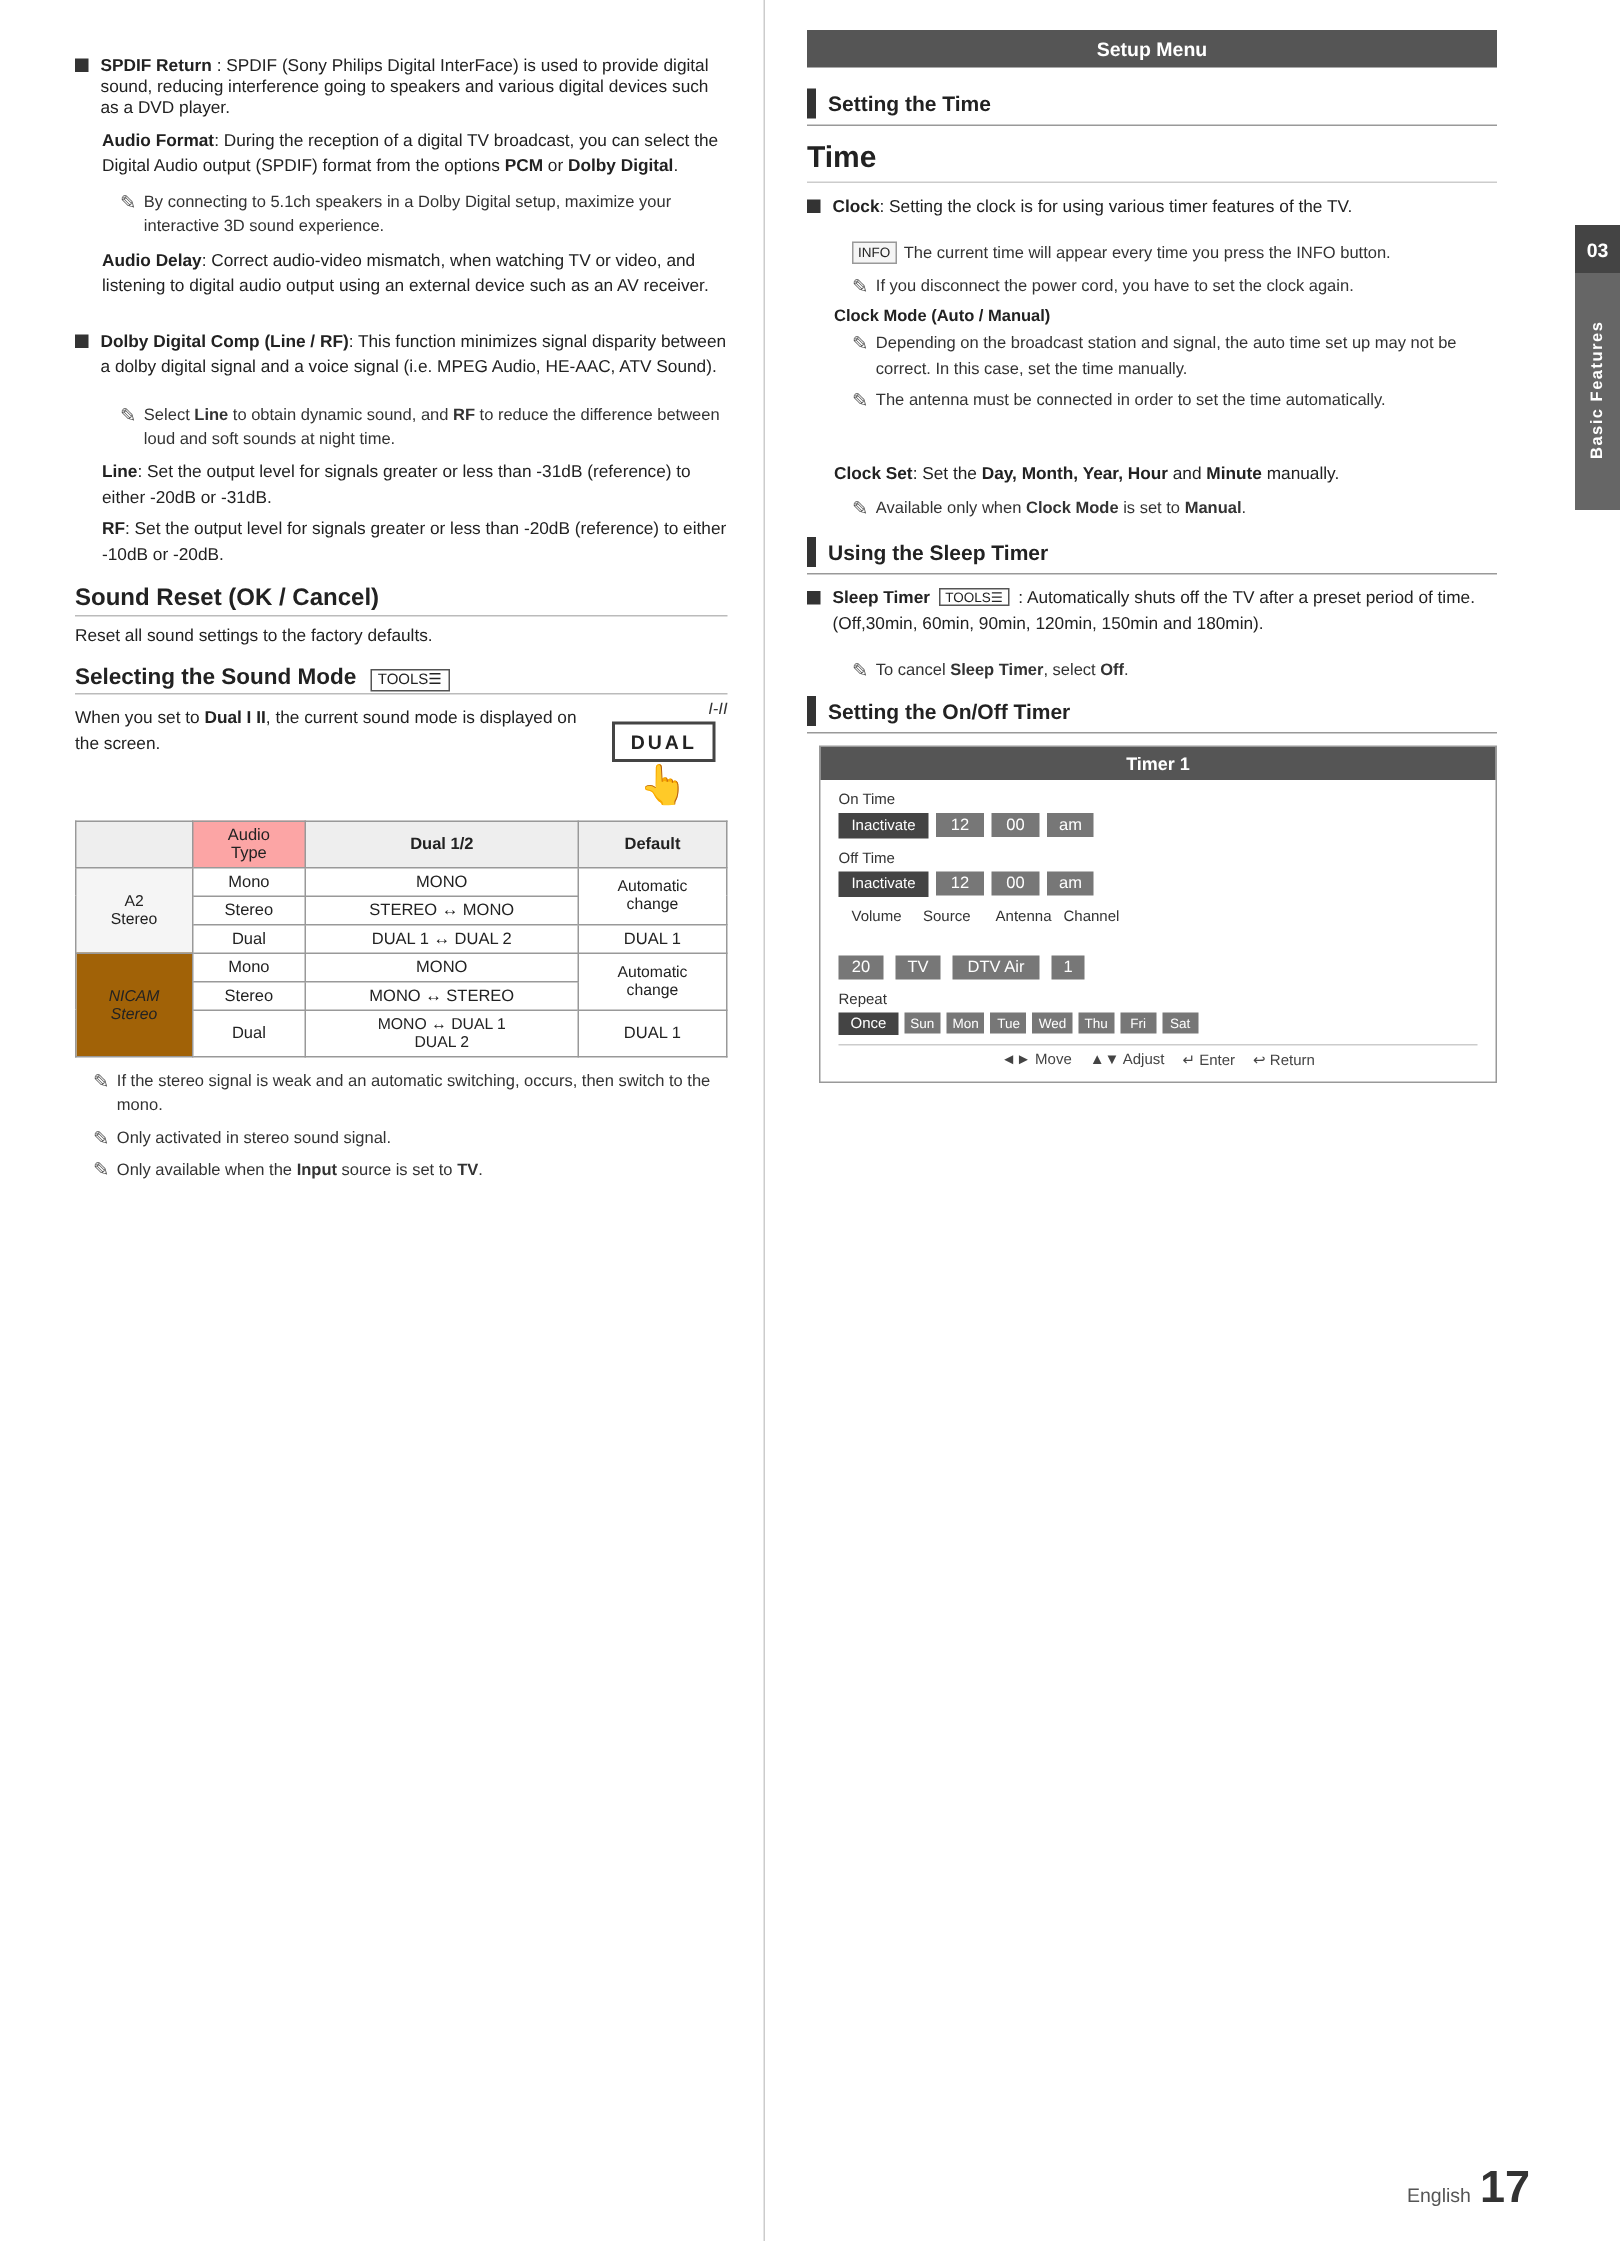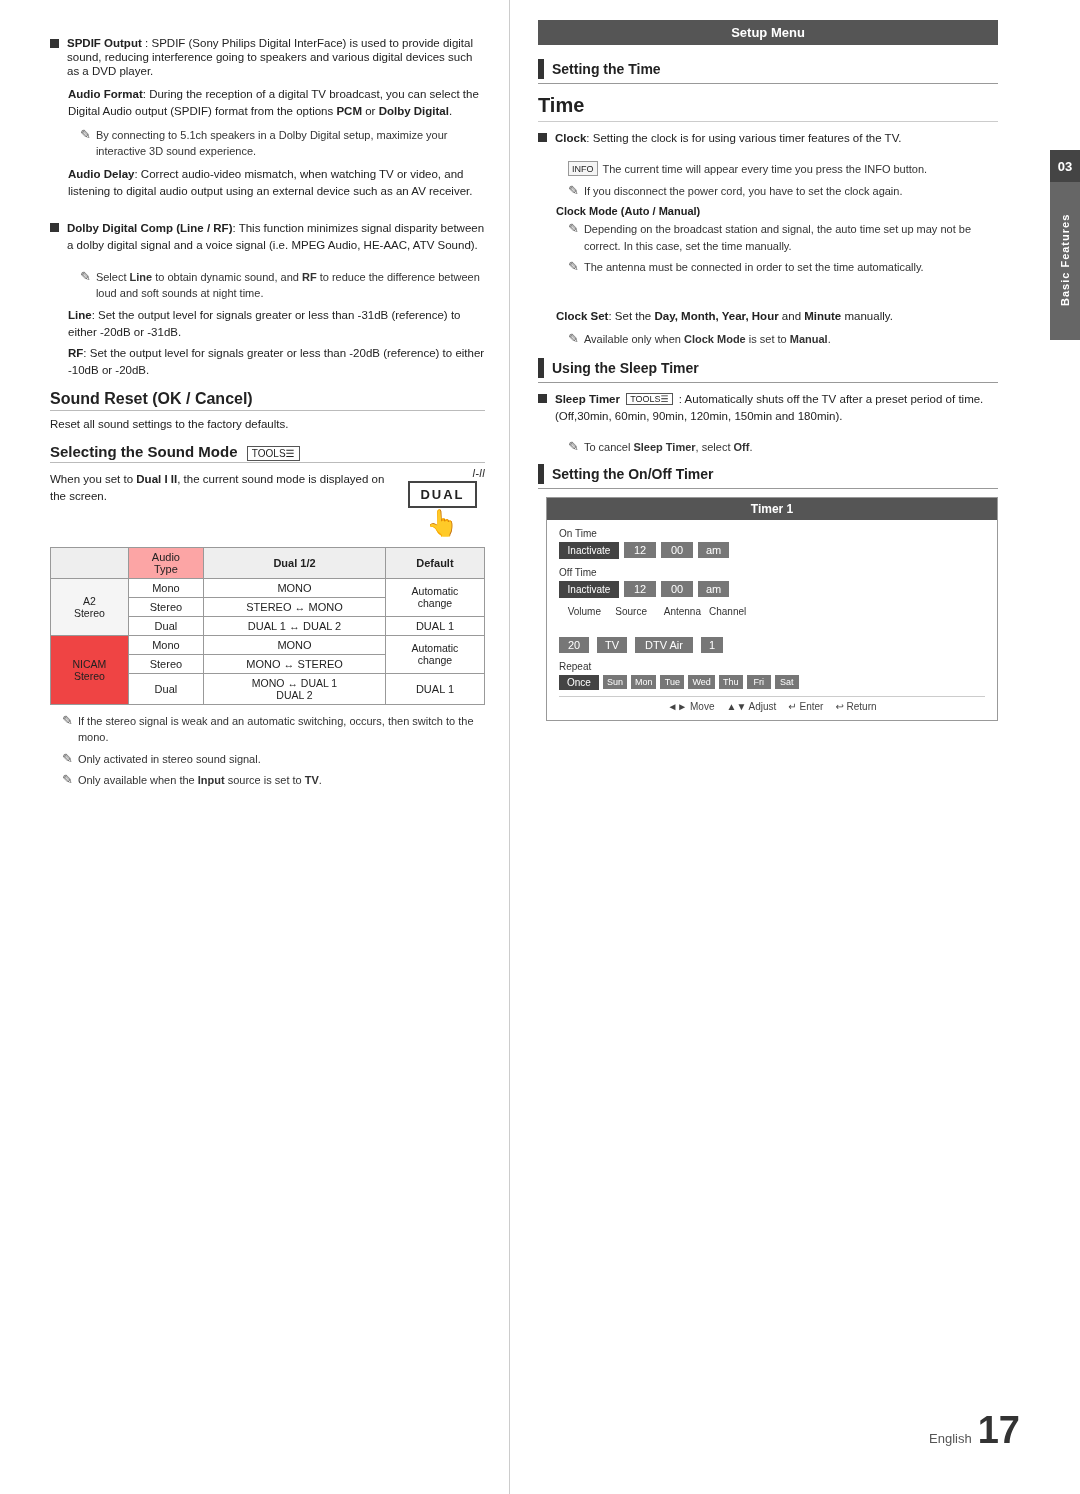--- a/index.html
+++ b/index.html
@@ -76,21 +76,21 @@
     z-index:10;
   ">
     <span>03</span>
   </div>
 
   <div style="width:510px; padding:36px 24px 30px 50px; border-right:1px solid #ccc;">
 
     <div class="bullet-item">
       <div class="bullet-square"></div>
       <div>
-        <span style="font-weight:bold; font-size:11.5px;">SPDIF Output</span>
+        <span style="font-weight:bold; font-size:11.5px;">SPDIF Return</span>
         <span style="font-size:11.5px;">: SPDIF (Sony Philips Digital InterFace) is used to provide digital sound, reducing interference going to speakers and various digital devices such as a DVD player.</span>
       </div>
     </div>
 
     <div style="margin-left:18px; margin-bottom:6px;">
       <p style="font-size:11.5px; line-height:1.5;">
         <span style="font-weight:bold;">Audio Format</span><span>: During the reception of a digital TV broadcast, you can select the Digital Audio output (SPDIF) format from the options </span><span style="font-weight:bold;">PCM</span><span> or </span><span style="font-weight:bold;">Dolby Digital</span><span>.</span>
       </p>
       <div class="note-item">
         <span class="note-icon">✎</span>
@@ -167,21 +167,21 @@
           <td style="border:1px solid #999; padding:3px 6px; text-align:center;">Stereo</td>
           <td style="border:1px solid #999; padding:3px 6px; text-align:center;">STEREO ↔ MONO</td>
         </tr>
         <tr>
           <td style="border:1px solid #999; padding:3px 6px; text-align:center;">Dual</td>
           <td style="border:1px solid #999; padding:3px 6px; text-align:center;">DUAL 1 ↔ DUAL 2</td>
           <td style="border:1px solid #999; padding:3px 6px; text-align:center;">DUAL 1</td>
         </tr>
 
         <tr>
-          <td rowspan="3" style="border:1px solid #999; padding:3px 6px; background:#ef4444; text-align:center; vertical-align:middle; font-size:10.5px;">NICAM<br>Stereo</td>
+          <td rowspan="3" style="border:1px solid #999; padding:3px 6px; background:#a16207; text-align:center; vertical-align:middle; font-size:10.5px;font-style:italic;">NICAM<br>Stereo</td>
           <td style="border:1px solid #999; padding:3px 6px; text-align:center;">Mono</td>
           <td style="border:1px solid #999; padding:3px 6px; text-align:center;">MONO</td>
           <td rowspan="2" style="border:1px solid #999; padding:3px 6px; text-align:center; vertical-align:middle; font-size:10.5px;">Automatic<br>change</td>
         </tr>
         <tr>
           <td style="border:1px solid #999; padding:3px 6px; text-align:center;">Stereo</td>
           <td style="border:1px solid #999; padding:3px 6px; text-align:center;">MONO ↔ STEREO</td>
         </tr>
         <tr>
           <td style="border:1px solid #999; padding:3px 6px; text-align:center;">Dual</td>
@@ -381,16 +381,16 @@
           <span>▲▼ Adjust</span>
           <span>↵ Enter</span>
           <span>↩ Return</span>
         </div>
       </div>
     </div>
 
   </div>
 </div>
 
-<div style="position:absolute; bottom:42px; right:60px; font-size:13px; color:#555; display:flex; align-items:baseline; gap:6px;">
+<div style="position:absolute; bottom:18px; right:60px; font-size:13px; color:#555; display:flex; align-items:baseline; gap:6px;">
   <span>English</span>
-  <span style="font-size:38px; font-weight:bold; color:#333;">17</span>
+  <span style="font-size:30px; font-weight:bold; color:#333;">17</span>
 </div>
 
 </body></html>

